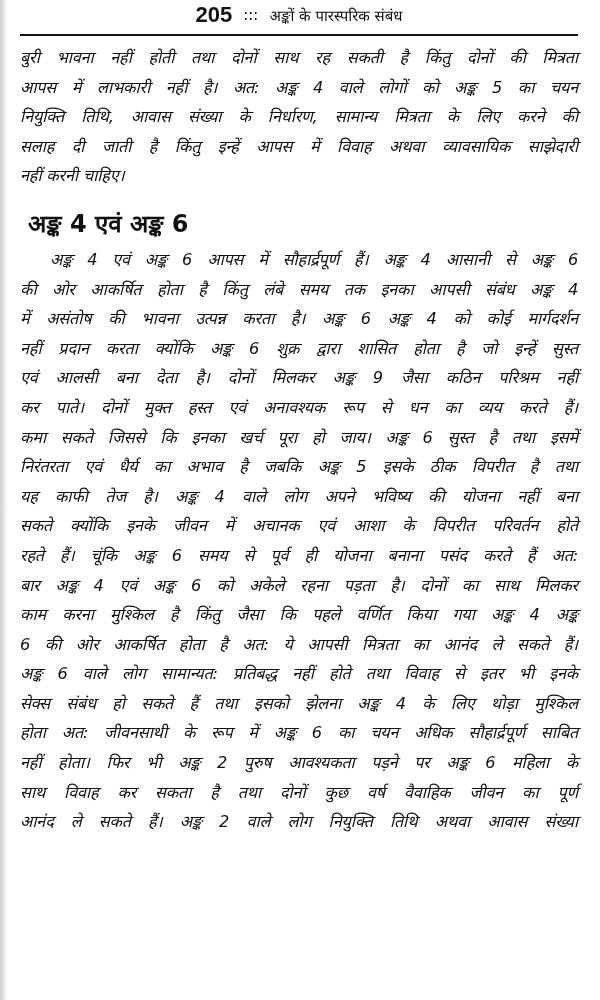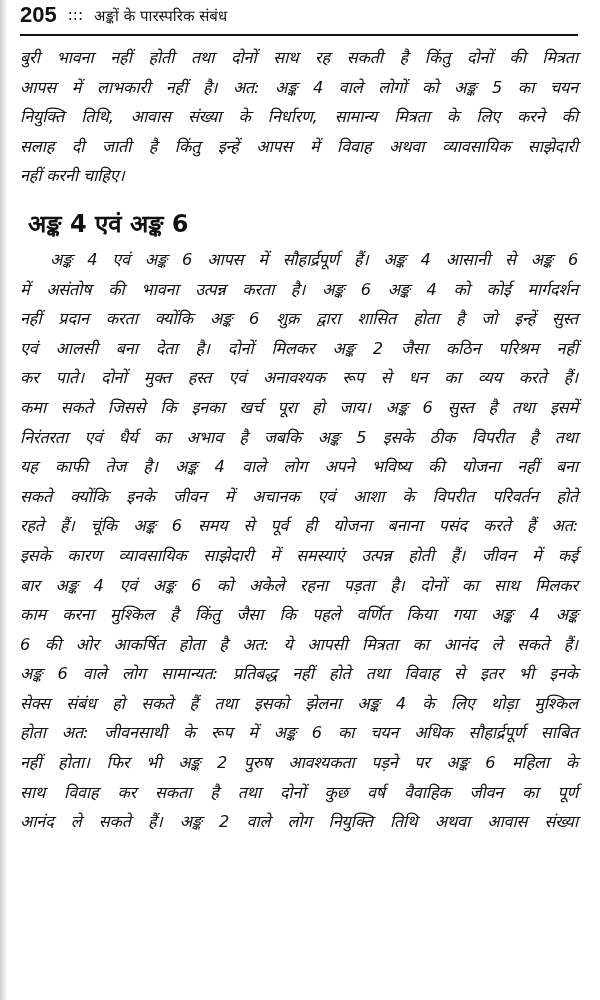--- a/index.html
+++ b/index.html
@@ -9,21 +9,21 @@
     font-family: "DejaVu Sans", sans-serif;
     color:#111;
     position:relative;
   }
   .edge {
     position:absolute; left:0; top:0; width:8px; height:1000px;
     background:linear-gradient(to right,#cfcfcf,#f2f2f2 70%,#fff);
   }
   .header {
     position:absolute; left:20px; right:22px; top:2px; height:30px;
-    text-align:left; white-space:nowrap;
+    text-align:center; white-space:nowrap;
   }
   .header .pg { font-family:"Liberation Sans", sans-serif; font-weight:bold; font-size:22px; vertical-align:middle; }
   .header .sep { font-size:15px; margin:0 6px; vertical-align:middle; }
   .header .title { font-size:15px; vertical-align:middle; }
   .rule {
     position:absolute; left:20px; right:22px; top:34px; height:2px; background:#111;
   }
   .content {
     position:absolute; left:20px; right:22px; top:43px;
   }
@@ -56,30 +56,30 @@
     <span class="line">आपस में लाभकारी नहीं है। अत: अङ्क 4 वाले लोगों को अङ्क 5 का चयन</span>
     <span class="line">नियुक्ति तिथि, आवास संख्या के निर्धारण, सामान्य मित्रता के लिए करने की</span>
     <span class="line">सलाह दी जाती है किंतु इन्हें आपस में विवाह अथवा व्यावसायिक साझेदारी</span>
     <span class="line last">नहीं करनी चाहिए।</span>
   </p>
 
   <h2 class="heading">अङ्क 4 एवं अङ्क 6</h2>
 
   <p class="para">
     <span class="line" style="padding-left:30px">अङ्क 4 एवं अङ्क 6 आपस में सौहार्द्रपूर्ण हैं। अङ्क 4 आसानी से अङ्क 6</span>
+    <span class="line">की ओर आकर्षित होता है किंतु लंबे समय तक इनका आपसी संबंध अङ्क 4</span>
     <span class="line">में असंतोष की भावना उत्पन्न करता है। अङ्क 6 अङ्क 4 को कोई मार्गदर्शन</span>
     <span class="line">नहीं प्रदान करता क्योंकि अङ्क 6 शुक्र द्वारा शासित होता है जो इन्हें सुस्त</span>
-    <span class="line">एवं आलसी बना देता है। दोनों मिलकर अङ्क 2 जैसा कठिन परिश्रम नहीं</span>
+    <span class="line">एवं आलसी बना देता है। दोनों मिलकर अङ्क 9 जैसा कठिन परिश्रम नहीं</span>
     <span class="line">कर पाते। दोनों मुक्त हस्त एवं अनावश्यक रूप से धन का व्यय करते हैं।</span>
     <span class="line">कमा सकते जिससे कि इनका खर्च पूरा हो जाय। अङ्क 6 सुस्त है तथा इसमें</span>
     <span class="line">निरंतरता एवं धैर्य का अभाव है जबकि अङ्क 5 इसके ठीक विपरीत है तथा</span>
     <span class="line">यह काफी तेज है। अङ्क 4 वाले लोग अपने भविष्य की योजना नहीं बना</span>
     <span class="line">सकते क्योंकि इनके जीवन में अचानक एवं आशा के विपरीत परिवर्तन होते</span>
     <span class="line">रहते हैं। चूंकि अङ्क 6 समय से पूर्व ही योजना बनाना पसंद करते हैं अत:</span>
-    <span class="line">इसके कारण व्यावसायिक साझेदारी में समस्याएं उत्पन्न होती हैं। जीवन में कई</span>
     <span class="line">बार अङ्क 4 एवं अङ्क 6 को अकेले रहना पड़ता है। दोनों का साथ मिलकर</span>
     <span class="line">काम करना मुश्किल है किंतु जैसा कि पहले वर्णित किया गया अङ्क 4 अङ्क</span>
     <span class="line">6 की ओर आकर्षित होता है अत: ये आपसी मित्रता का आनंद ले सकते हैं।</span>
     <span class="line">अङ्क 6 वाले लोग सामान्यत: प्रतिबद्ध नहीं होते तथा विवाह से इतर भी इनके</span>
     <span class="line">सेक्स संबंध हो सकते हैं तथा इसको झेलना अङ्क 4 के लिए थोड़ा मुश्किल</span>
     <span class="line">होता अत: जीवनसाथी के रूप में अङ्क 6 का चयन अधिक सौहार्द्रपूर्ण साबित</span>
     <span class="line">नहीं होता। फिर भी अङ्क 2 पुरुष आवश्यकता पड़ने पर अङ्क 6 महिला के</span>
     <span class="line">साथ विवाह कर सकता है तथा दोनों कुछ वर्ष वैवाहिक जीवन का पूर्ण</span>
     <span class="line">आनंद ले सकते हैं। अङ्क 2 वाले लोग नियुक्ति तिथि अथवा आवास संख्या</span>
   </p>

